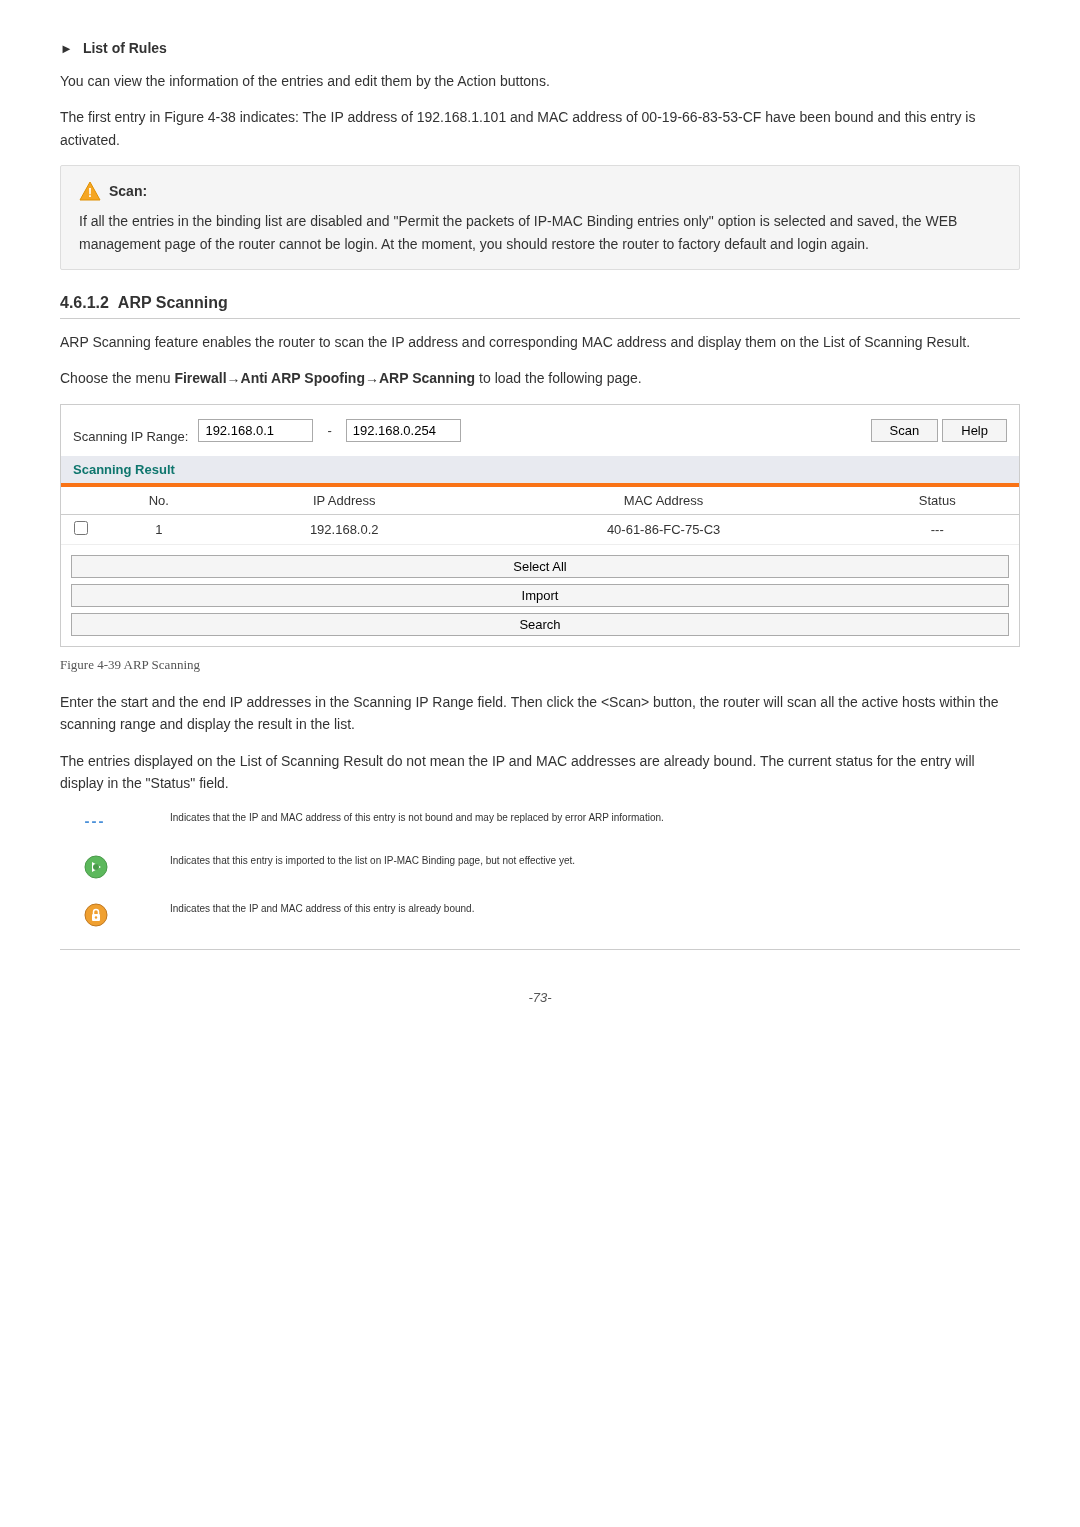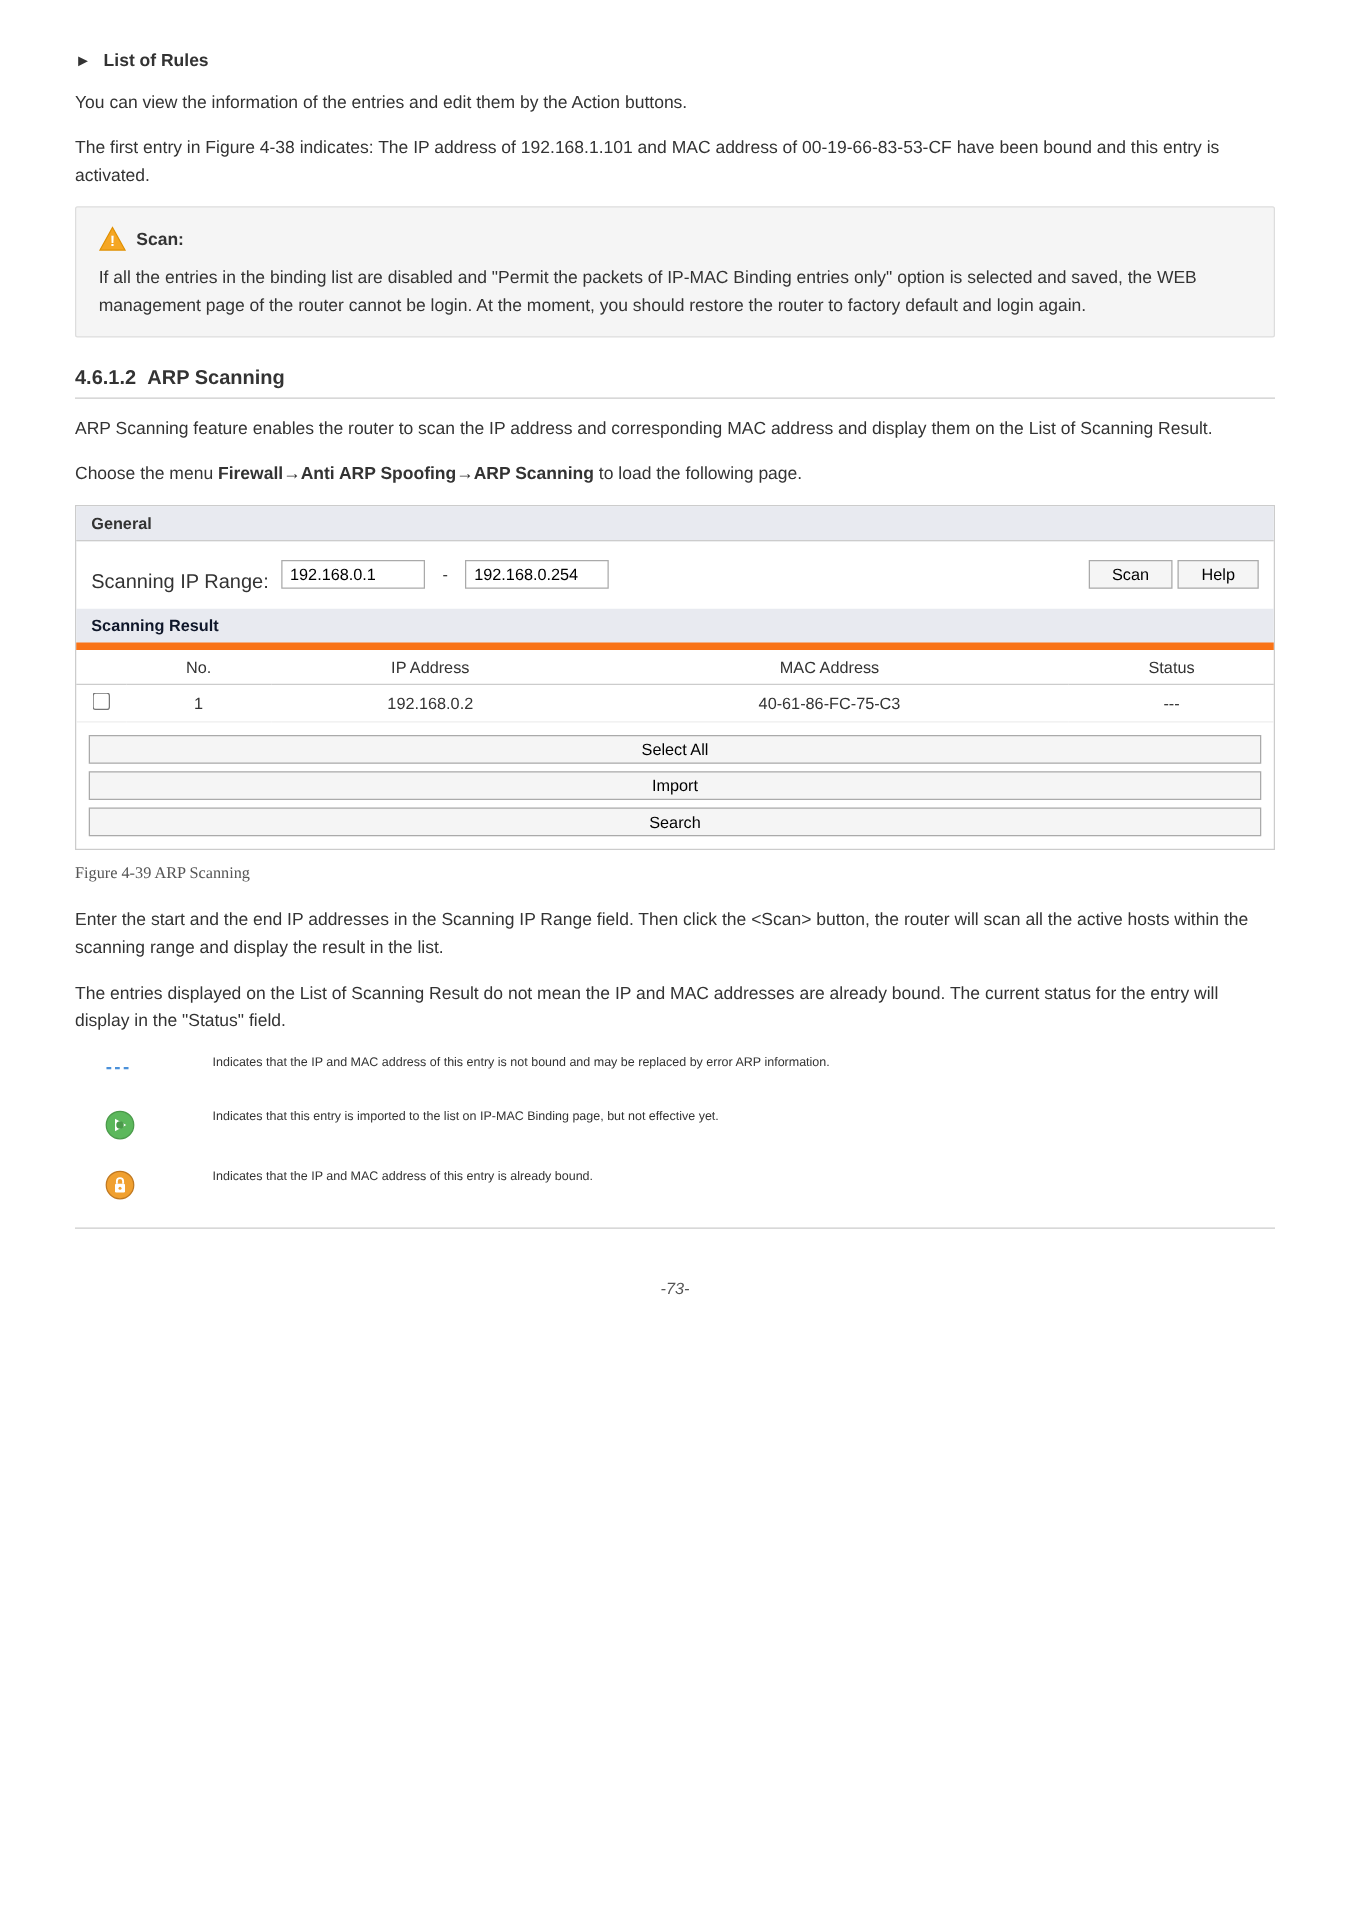--- a/index.html
+++ b/index.html
@@ -99,21 +99,21 @@
       justify-content: space-between;
       margin-bottom: 0;
     }
     .scanning-ip-left {
       display: flex;
       align-items: center;
       gap: 10px;
     }
     .scanning-label {
       white-space: nowrap;
-      font-size: 16px;
+      font-size: 13px;
       margin-top: 12px;
     }
     .ip-input {
       border: 1px solid #aaa;
       padding: 3px 6px;
       font-size: 13px;
       width: 115px;
       background: #fff;
     }
     .ip-separator {
@@ -134,22 +134,22 @@
       min-width: 60px;
       text-align: center;
     }
 
     
     .result-section-title {
       background: #e8eaf0;
       padding: 6px 12px;
       font-weight: bold;
       font-size: 13px;
-      color: #0f172a;
-      border-bottom: 6px solid #f97316;
+      color: #0f766e;
+      border-bottom: 4px solid #f97316;
     }
 
     .result-table {
       width: 100%;
       border-collapse: collapse;
       font-size: 13px;
     }
     .result-table th {
       border-bottom: 1px solid #ccc;
       padding: 6px 10px;
@@ -281,21 +281,20 @@
   <span>4.6.1.2</span>&nbsp;&nbsp;<span>ARP Scanning</span>
 </div>
 
 <p class="paragraph">ARP Scanning feature enables the router to scan the IP address and corresponding MAC address and display them on the List of Scanning Result.</p>
 
 <p class="paragraph menu-path">
   <span>Choose the menu </span><span class="menu-path-bold">Firewall→Anti ARP Spoofing→ARP Scanning</span><span> to load the following page.</span>
 </p>
 
 <div class="ui-panel">
-  <div class="panel-section-title">General</div>
   <div class="panel-body">
     <div class="scanning-ip-row">
       <div class="scanning-ip-left">
         <span class="scanning-label">Scanning IP Range:</span>
         <input class="ip-input" type="text" value="192.168.0.1" style="">
         <span class="ip-separator">-</span>
         <input class="ip-input" type="text" value="192.168.0.254" style="">
       </div>
       <div class="scanning-ip-right">
         <button class="btn-scan">Scan</button>

